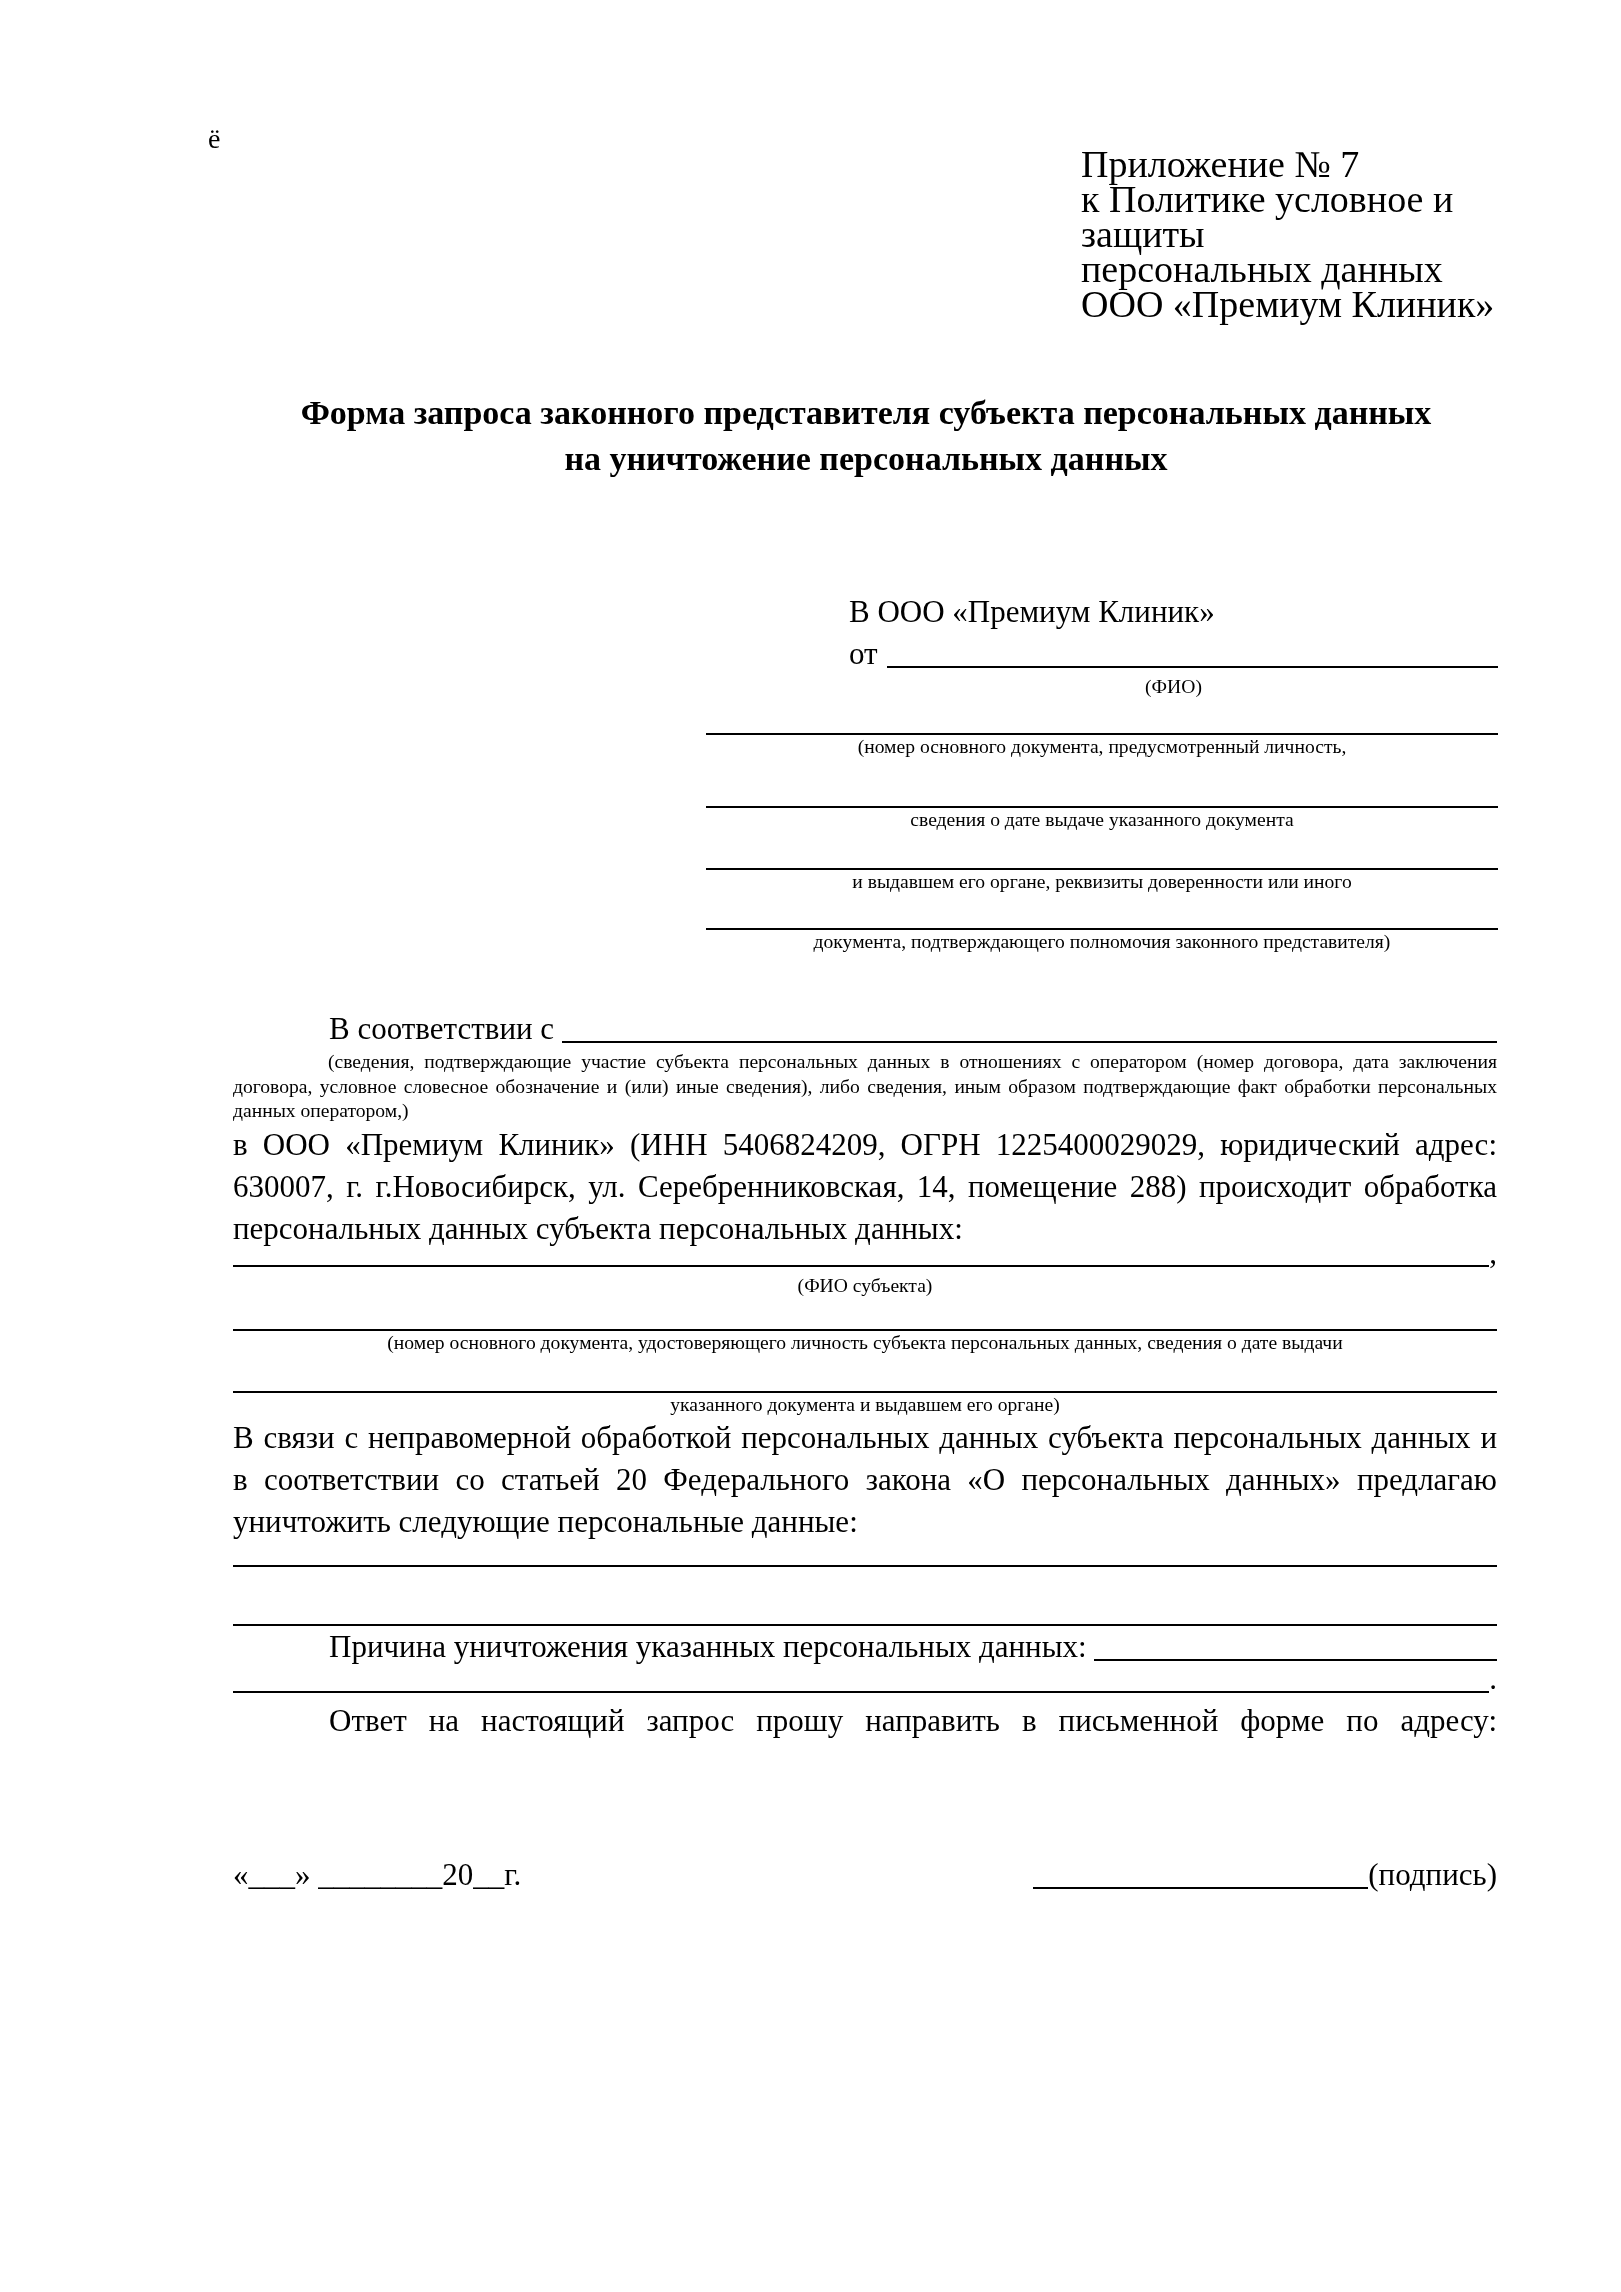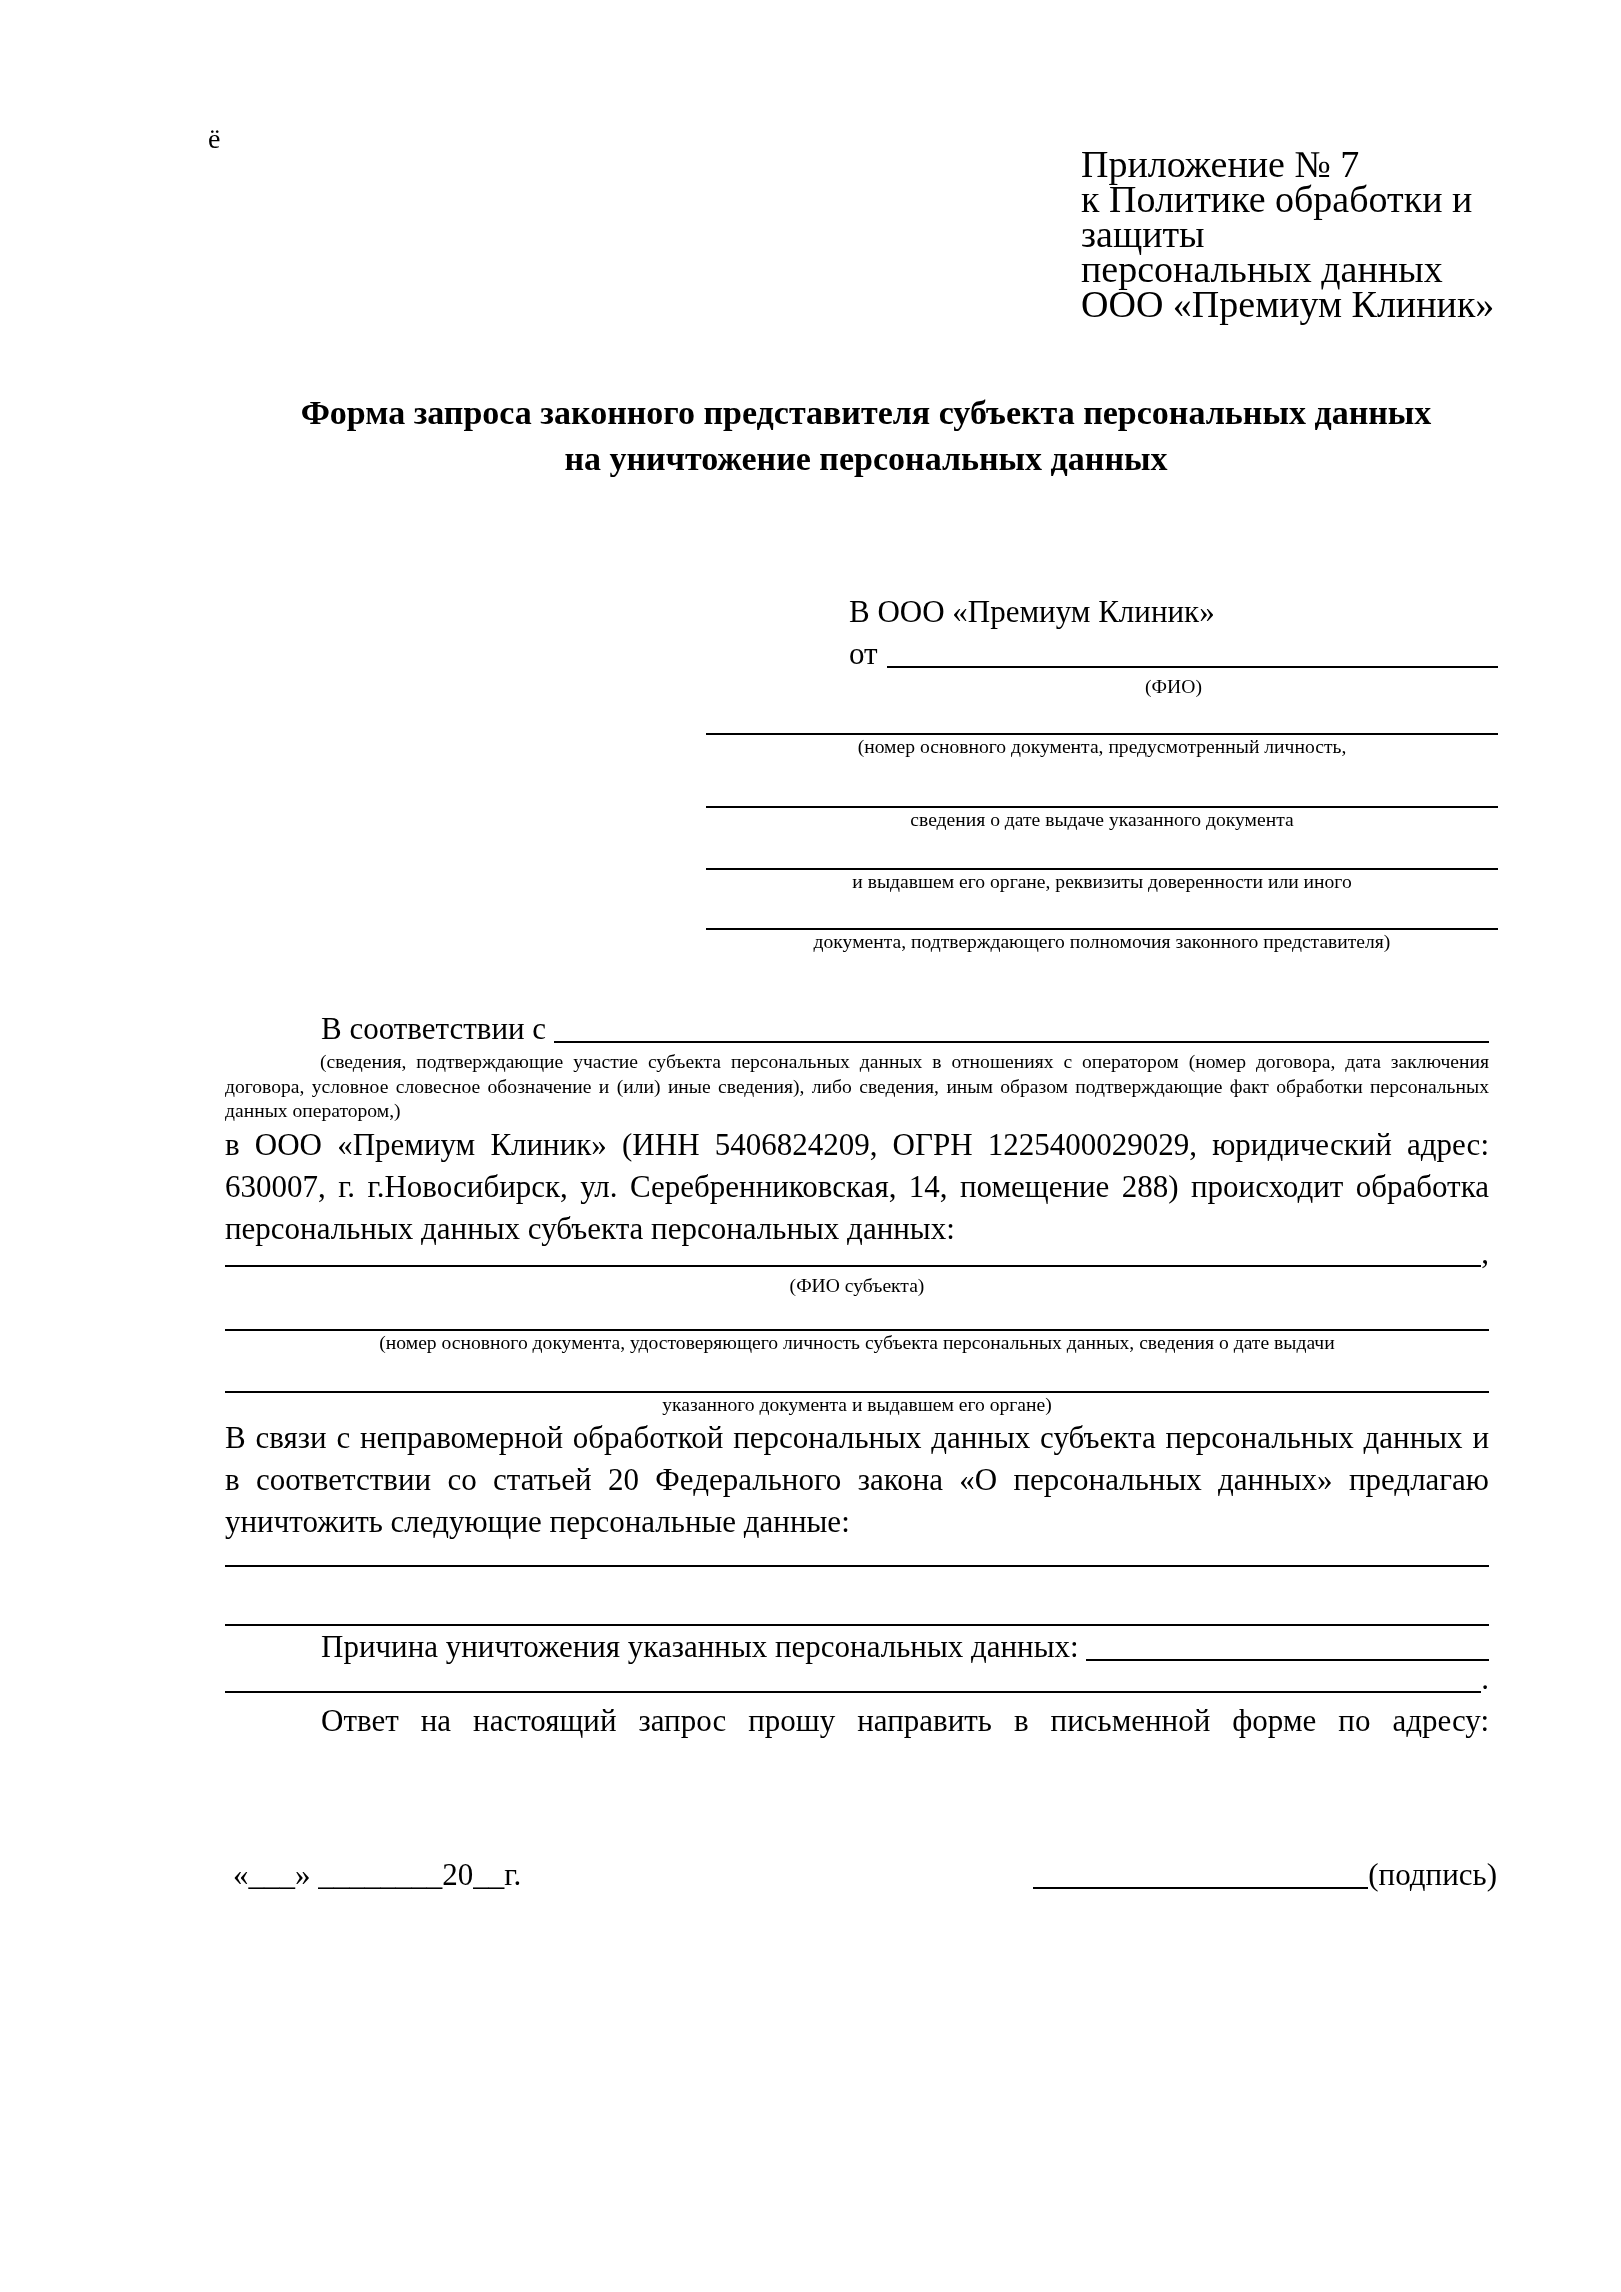--- a/index.html
+++ b/index.html
@@ -17,39 +17,39 @@
   .fill-row { display:flex; align-items:baseline; }
   .fill { flex:1; height:0; border-bottom:2.9px solid #000; align-self:flex-end; margin-bottom:6.9px; }
   .blank-line { border-bottom:2.9px solid #000; }
   .nowrap { white-space:pre; }
 
   #stray { left:208px; top:123px; font-size:28px; line-height:31px; }
   #appendix { left:1081px; top:147px; font-size:38px; line-height:35px; width:431px; }
   #title { left:233px; top:390px; width:1266px; font-size:34px; line-height:46px; }
   #addr-head { left:849px; top:591px; width:649px; }
   #addr-lines { left:706px; top:698px; width:792px; }
-  #main { left:225px; top:1008px; width:1264px; }
+  #main { left:233px; top:1008px; width:1264px; }
   #footer { left:233px; top:1854px; width:1264px; display:flex; justify-content:space-between; align-items:flex-end; }
 
   .indent { padding-left:96px; }
   .note { text-indent:95px; margin-top:0;font-family:Liberation Serif, serif; }
   .reply-para { text-indent:96px; text-align-last:justify; }
   #sig-group { display:flex; align-items:baseline; }
   #sig-group .sig-fill { width:335px; height:0; border-bottom:2.9px solid #000; align-self:flex-end; margin-bottom:6.9px; }
 </style>
 </head>
 <body>
 
 <div class="page">
 
   <div class="abs" id="stray">ё</div>
 
   <div class="abs" id="appendix">
     <div>Приложение № 7</div>
-    <div>к Политике обработки и защиты</div>
+    <div>к Политике условное и защиты</div>
     <div>персональных данных</div>
     <div>ООО «Премиум Клиник»</div>
   </div>
 
   <div class="abs center bold" id="title">
     <div>Форма запроса законного представителя субъекта персональных данных</div>
     <div>на уничтожение персональных данных</div>
   </div>
 
   <div class="abs" id="addr-head">

